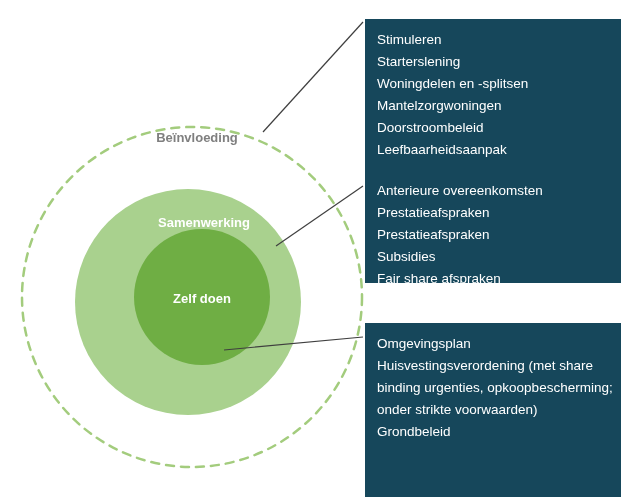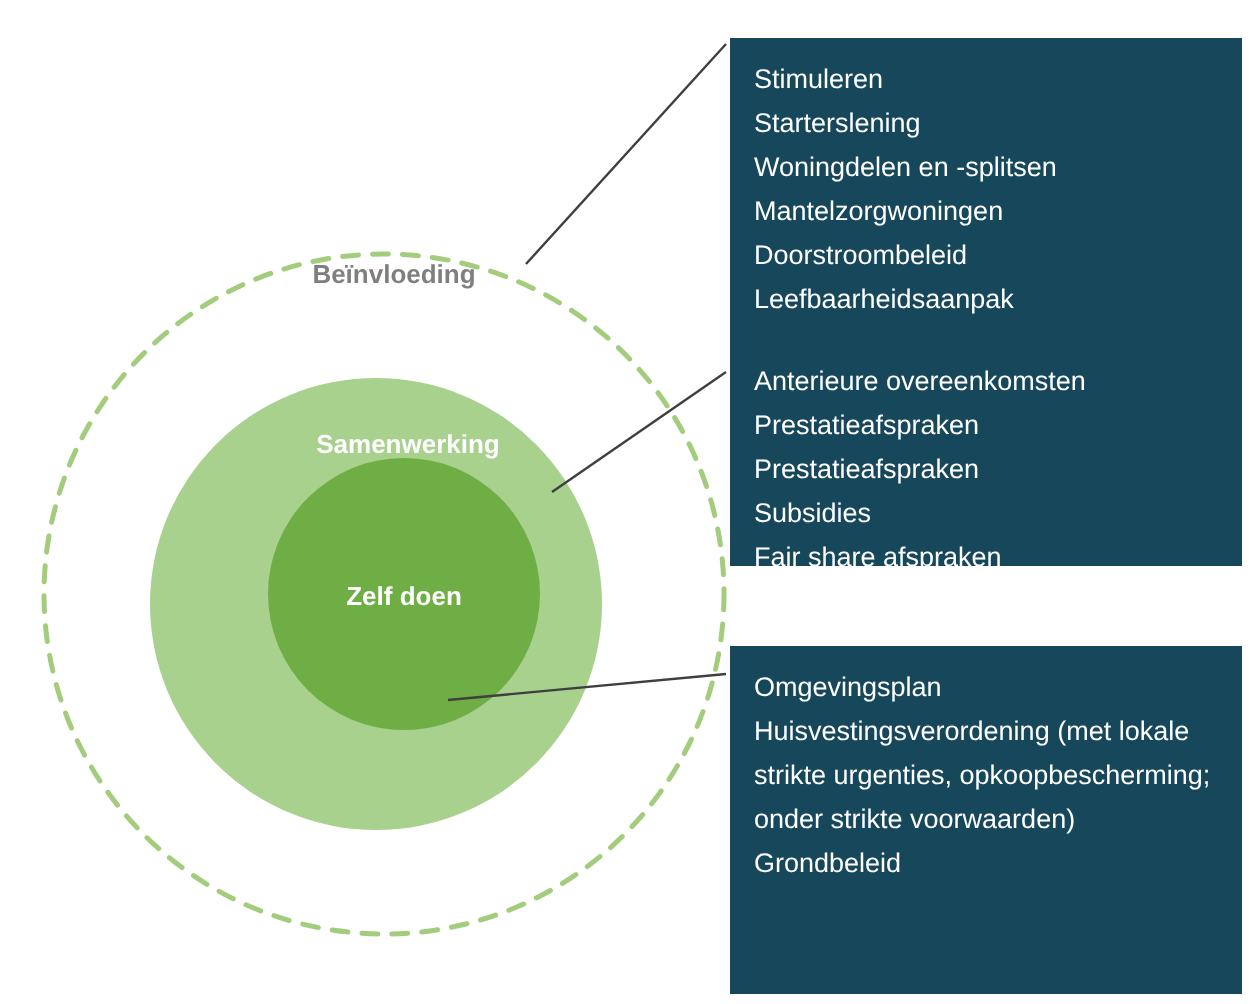--- a/index.html
+++ b/index.html
@@ -88,18 +88,18 @@
       <li>Prestatieafspraken</li>
       <li>Prestatieafspraken</li>
       <li>Subsidies</li>
       <li>Fair share afspraken</li>
     </ul>
   </div>
 
   <div class="info-box box-3">
     <ul>
       <li>Omgevingsplan</li>
-      <li>Huisvestingsverordening (met lokale strikte urgenties, opkoopbescherming; onder strikte voorwaarden)</li>
+      <li>Huisvestingsverordening (met share binding urgenties, opkoopbescherming; onder strikte voorwaarden)</li>
       <li>Grondbeleid</li>
     </ul>
   </div>
 
 </div>
 
 </body></html>

